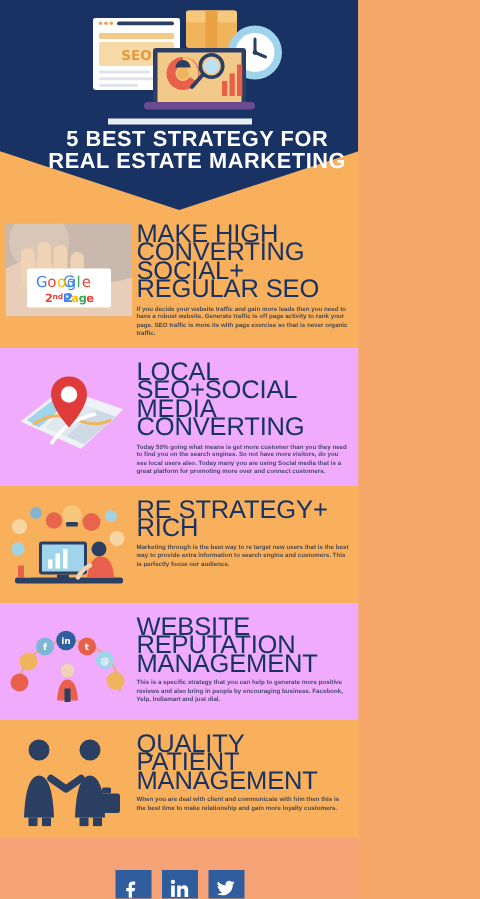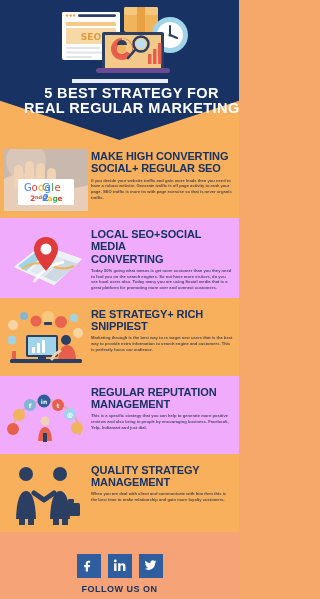--- a/index.html
+++ b/index.html
@@ -56,22 +56,22 @@
   .sec-b { background:#f0abfc; }
   .sec-art {
     width:84px; flex:0 0 84px;
     height:62px;
     position:relative;
     overflow:hidden;
   }
   .sec-body { flex:1 1 auto; padding-left:3px; padding-top:1px; }
   .sec-head {
     color:#183263;
-    font-weight:bold;
-    font-size:11px;
+    font-weight:normal;
+    font-size:17px;
     line-height:12.4px;
     letter-spacing:-0.1px;
   }
   .sec-text {
     margin-top:3px;
     color:#1d2d4a;
     font-size:4.1px;
     line-height:5.6px;
     font-weight:bold;
     letter-spacing:.02px;
@@ -154,21 +154,21 @@
         <rect x="153" y="45" width="3.5" height="15" fill="#e8604c"></rect>
         <rect x="158" y="39" width="3.5" height="21" fill="#e8604c"></rect>
 
         <rect x="96" y="64" width="74" height="5" rx="2.5" fill="#6b4a8f"></rect>
       </svg>
     </div>
 
     <div class="title-rule"></div>
     <div class="title-wrap">
       <div class="title-line">5 BEST STRATEGY FOR</div>
-      <div class="title-line">REAL REGULAR  MARKETING</div>
+      <div class="title-line">REAL ESTATE  MARKETING</div>
     </div>
   </div>
 
   <div class="section sec-a">
     <div class="sec-art">
       <svg viewBox="0 0 84 62" width="84" height="62">
         <rect width="84" height="62" fill="#c9b8ad"></rect>
         <circle cx="22" cy="12" r="20" fill="#d8c6b8"></circle>
         <path d="M0 30 q20 -12 40 2 q18 12 44 4 L84 62 L0 62 Z" fill="#e8cdb8"></path>
         <g fill="#f0d2b4">
@@ -265,21 +265,20 @@
         <path d="M54 52 q2 -14 9 -14 q8 0 9 14 z" fill="#e8604c"></path>
         <path d="M56 44 q-6 3 -8 8" stroke="#f0d2b4" stroke-width="3" fill="none" stroke-linecap="round"></path>
 
         <rect x="8" y="44" width="8" height="8" rx="1" fill="#e8604c"></rect>
         <rect x="12" y="40" width="5" height="12" rx="1" fill="#f0b45c"></rect>
       </svg>
     </div>
     <div class="sec-body">
       <div class="sec-head">
         <div>RE STRATEGY+ RICH</div>
-        <div>SNIPPIEST</div>
       </div>
       <div class="sec-text">Marketing through is the best way to re target new users that is the best way to provide extra information to search engine and customers. This is perfectly focus our audience.</div>
     </div>
   </div>
 
   <div class="section sec-b">
     <div class="sec-art">
       <svg viewBox="0 0 84 62" width="84" height="62">
         <path d="M8 50 A34 34 0 0 1 76 50" stroke="#e8a98a" stroke-width="1.5" fill="none"></path>
         <g>
@@ -298,21 +297,21 @@
           <text x="66" y="31.5">@</text>
         </g>
 
         <circle cx="41" cy="36" r="4.5" fill="#f0d2b4"></circle>
         <path d="M34 56 q1 -14 7 -14 q6 0 7 14 z" fill="#e8604c"></path>
         <rect x="39" y="48" width="4" height="9" fill="#2b3f63"></rect>
       </svg>
     </div>
     <div class="sec-body">
       <div class="sec-head">
-        <div>REGULAR REPUTATION</div>
+        <div>WEBSITE REPUTATION</div>
         <div>MANAGEMENT</div>
       </div>
       <div class="sec-text">This is a specific strategy that you can help to generate more positive reviews and also bring in people by encouraging business. Facebook, Yelp, Indiamart and just dial.</div>
     </div>
   </div>
 
   <div class="section sec-a">
     <div class="sec-art">
       <svg viewBox="0 0 84 62" width="84" height="62">
 
@@ -327,21 +326,21 @@
         <rect x="58" y="56" width="6" height="6" fill="#2b3f63"></rect>
 
         <path d="M30 30 L40 37 L50 30" stroke="#2b3f63" stroke-width="5" fill="none" stroke-linecap="round" stroke-linejoin="round"></path>
 
         <rect x="58" y="40" width="18" height="13" rx="1.5" fill="#2b3f63"></rect>
         <rect x="64" y="36" width="6" height="4" rx="1" fill="#2b3f63"></rect>
       </svg>
     </div>
     <div class="sec-body">
       <div class="sec-head">
-        <div>QUALITY STRATEGY</div>
+        <div>QUALITY PATIENT</div>
         <div>MANAGEMENT</div>
       </div>
       <div class="sec-text">When you are deal with client and communicate with him then this is the best time to make relationship and gain more loyalty customers.</div>
     </div>
   </div>
 
   <div class="footer">
 
     <div class="social-row">
       <div class="sicon">

